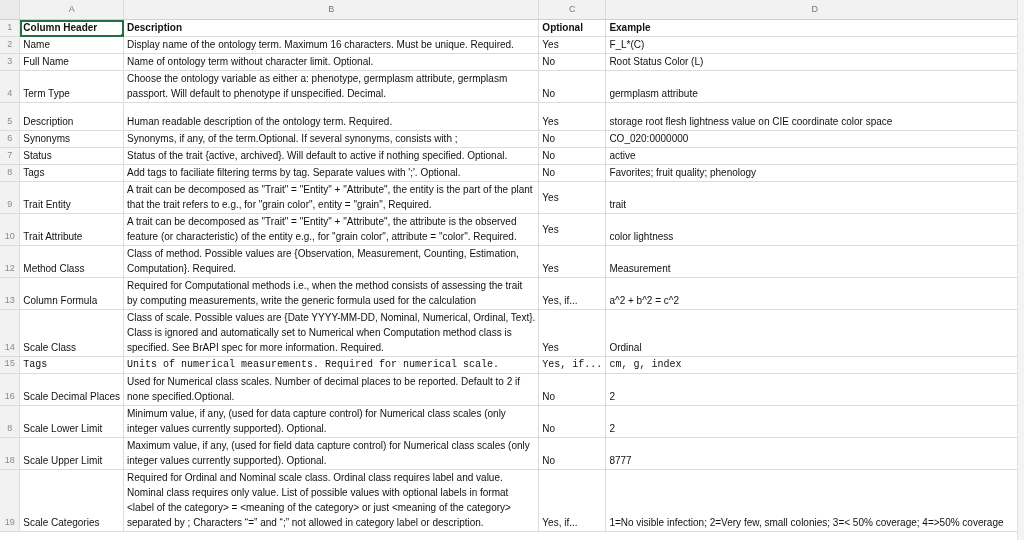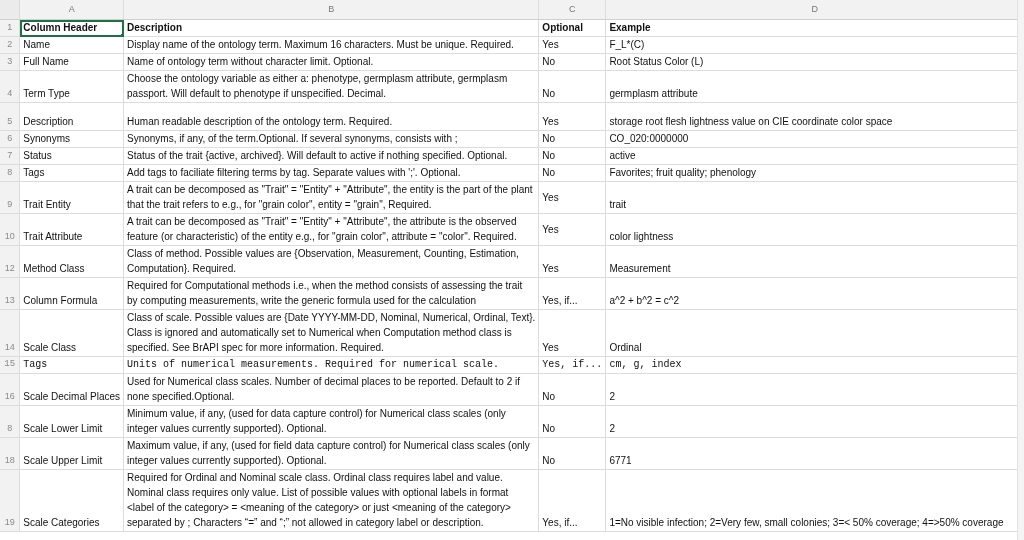--- a/index.html
+++ b/index.html
@@ -184,21 +184,21 @@
         <td class="nowrap">Scale Lower Limit</td>
         <td>Minimum value, if any, (used for data capture control) for Numerical class scales (only integer values currently supported). Optional.</td>
         <td class="nowrap">No</td>
         <td class="nowrap">2</td>
       </tr>
       <tr style="height: 30px;">
         <td class="rownum">18</td>
         <td class="nowrap">Scale Upper Limit</td>
         <td>Maximum value, if any, (used for field data capture control) for Numerical class scales (only integer values currently supported). Optional.</td>
         <td class="nowrap">No</td>
-        <td class="nowrap">6771</td>
+        <td class="nowrap">8777</td>
       </tr>
       <tr style="height: 61px;">
         <td class="rownum">19</td>
         <td class="nowrap">Scale Categories</td>
         <td>Required for Ordinal and Nominal scale class. Ordinal class requires label and value. Nominal class requires only value. List of possible values with optional labels in format &lt;label of the category&gt; = &lt;meaning of the category&gt; or just &lt;meaning of the category&gt; separated by ; Characters “=” and “;” not allowed in category label or description.</td>
         <td class="nowrap">Yes, if...</td>
         <td class="nowrap">1=No visible infection; 2=Very few, small colonies; 3=&lt; 50% coverage; 4=&gt;50% coverage</td>
       </tr>
     </tbody>
 </table>

